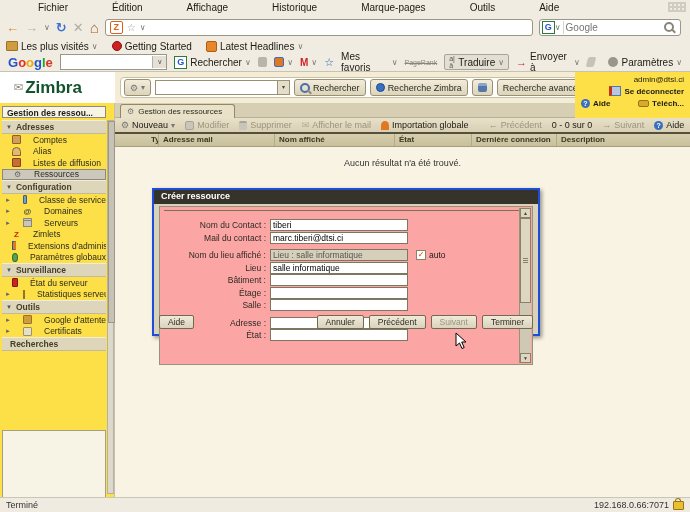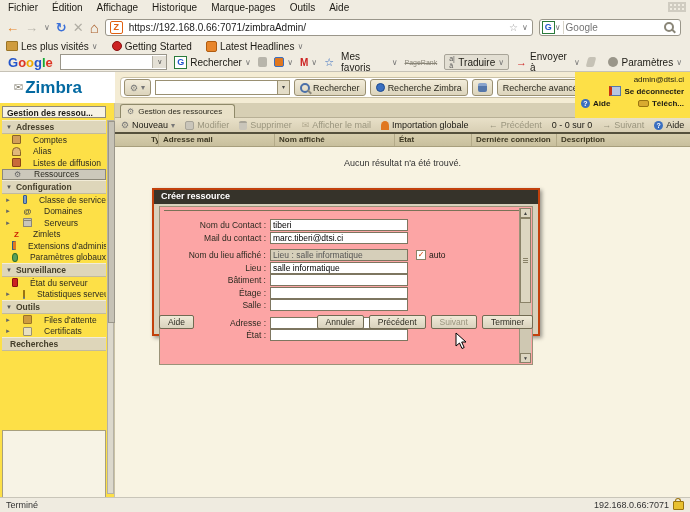--- a/index.html
+++ b/index.html
@@ -3,21 +3,21 @@
 <meta charset="utf-8">
 <style>
   html,body{margin:0;padding:0;background:#888;}
   #screen{position:relative;width:690px;height:512px;overflow:hidden;
     font-family:"Liberation Sans","DejaVu Sans",sans-serif;background:#f0ece1;
     font-size:10px;color:#1c1a14;}
   .abs{position:absolute;}
   .ic{display:inline-block;vertical-align:middle;}
   
   #menubar{left:0;top:0;width:690px;height:15px;background:#f0ece1;display:flex;align-items:center;gap:14px;padding-left:8px;box-sizing:border-box;font-size:10px;}
-  #menubar span{cursor:default;}
+  #menubar span{cursor:default;margin-left:30px;}
   #throbber{right:4px;top:2px;width:18px;height:10px;background:repeating-linear-gradient(90deg,#c9c5ba 0 2px,transparent 2px 4px),repeating-linear-gradient(0deg,#c9c5ba 0 2px,transparent 2px 4px);opacity:.8;}
   #navbar{left:0;top:15px;width:690px;height:24px;background:#f0ece1;display:flex;align-items:center;padding-left:6px;box-sizing:border-box;gap:6px;}
   .navic{font-size:13px;line-height:1;}
   .urlbar{display:flex;align-items:center;width:428px;height:17px;background:#fff;border:1px solid #9a968a;border-radius:3px;padding:0 4px;gap:4px;box-sizing:border-box;}
   .urlbar .favicon{width:11px;height:11px;background:#fff;border:1px solid #e06010;color:#e06010;font-weight:bold;font-size:9px;line-height:11px;text-align:center;border-radius:2px;}
   .urlbar .urltext{flex:1;border:0;outline:0;font-size:10px;color:#222;font-family:inherit;background:transparent;}
   .searchbox{display:flex;align-items:center;width:142px;height:17px;background:#fff;border:1px solid #9a968a;border-radius:3px;box-sizing:border-box;}
   .engine{display:flex;align-items:center;padding:0 2px;border-right:1px solid #d8d4c8;}
   .gicon{width:11px;height:11px;border:1px solid #2a7a3a;color:#2255cc;font-weight:bold;font-size:9px;line-height:11px;text-align:center;background:#fff;}
   .searchbox input{flex:1;border:0;outline:0;font-size:10px;color:#999;min-width:10px;font-family:inherit;background:transparent;}
@@ -33,21 +33,21 @@
   #glogo{font-weight:bold;font-size:13px;letter-spacing:0;}
   .gcombo{width:112px;height:14px;background:#fff;border:1px solid #9a968a;display:flex;align-items:center;justify-content:flex-end;}
   .gcombo .dd{width:13px;height:12px;background:#e4e0d5;border-left:1px solid #b5b1a5;text-align:center;font-size:7px;color:#555;line-height:12px;}
   .gbtn{display:flex;align-items:center;gap:3px;}
   .sq{width:10px;height:10px;border-radius:2px;}
   .pagerank{font-size:7px;color:#8a8678;text-decoration:line-through;}
   .translate-btn{display:flex;align-items:center;gap:3px;border:1px solid #a8a498;background:#e3dfd3;border-radius:2px;padding:0 4px;height:14px;}
   
   #app{left:0;top:72px;width:690px;height:425px;background:#f8f3e2;}
   #logo-block{left:0;top:0;width:115px;height:31px;background:#fff;display:flex;align-items:center;padding-left:14px;box-sizing:border-box;gap:2px;}
-  #zlogo{color:#0369a1;font-weight:bold;font-size:17px;}
+  #zlogo{color:#14532d;font-weight:bold;font-size:17px;}
   #header-band{left:115px;top:0;width:575px;height:31px;background:#f4ecd4;}
   .zsearchwrap{position:absolute;left:5px;top:5px;width:468px;height:21px;background:#fff;border:1px solid #c9c0a4;border-radius:4px;display:flex;align-items:center;gap:4px;padding:0 3px;box-sizing:border-box;}
   .zbtn{display:flex;align-items:center;justify-content:center;gap:3px;background:linear-gradient(#f2ecda,#dcd4bc);border:1px solid #9a9072;border-radius:3px;height:15px;font-size:9px;color:#2c2a20;padding:0 5px;white-space:nowrap;}
   .zinput{flex:1;height:15px;border:1px solid #9a9072;display:flex;align-items:center;box-sizing:border-box;background:#fff;}
   .zinput input{flex:1;border:0;outline:0;font-size:9px;font-family:inherit;}
   .zinput .dd{width:11px;height:13px;background:#e4ddc8;border-left:1px solid #9a9072;font-size:6px;text-align:center;line-height:13px;color:#444;}
   #admin-block{left:575px;top:0;width:115px;height:46px;background:#fde047;font-size:8px;text-align:right;padding:3px 6px;box-sizing:border-box;}
   #admin-block .row{display:flex;justify-content:flex-end;align-items:center;gap:3px;margin-bottom:2px;}
   .door-ic{width:8px;height:8px;background:#b8c6e0;border:1px solid #5577aa;border-left:3px solid #cc3311;}
   .q-ic{width:9px;height:9px;background:#3a6fc0;color:#fff;border-radius:50%;font-size:7px;line-height:9px;text-align:center;font-weight:bold;}
@@ -67,21 +67,21 @@
   .sec{display:flex;align-items:center;gap:4px;background:#ded6ba;border-top:1px solid #f2ecd8;border-bottom:1px solid #c2ba9e;font-weight:bold;font-size:8.5px;color:#443e2a;height:12px;padding-left:4px;}
   .sit{display:flex;align-items:center;gap:12px;font-size:8.5px;color:#2c2a20;height:11.5px;padding-left:10px;white-space:nowrap;overflow:hidden;}
   .sit .exp{width:6px;font-size:6px;color:#666;margin-left:-7px;}
   .sit.selected{background:#ccc8bb;border:1px solid #8c887a;box-sizing:border-box;}
   .mini{width:9px;height:9px;border-radius:1px;box-sizing:border-box;}
   .glyph{font-size:8px;line-height:9px;width:9px;text-align:center;font-weight:bold;}
   #sidebar-scroll{position:absolute;right:0px;top:17px;width:7px;height:374px;background:#dcd8cc;border:1px solid #b5b1a5;box-sizing:border-box;}
   #sidebar-scroll .thumb{position:absolute;left:0;top:0;width:5px;height:200px;background:#c6c2b6;border:1px solid #9a968a;}
   #side-box1{position:absolute;left:2px;top:327px;width:102px;height:110px;background:#f7f3e5;border:1px solid #a89f7d;}
   
-  #dialog{left:152px;top:116px;width:388px;height:148px;background:#d8d1bc;border:2px solid #c2410c;box-sizing:border-box;box-shadow:2px 2px 4px rgba(0,0,0,.4);}
+  #dialog{left:152px;top:116px;width:388px;height:148px;background:#d8d1bc;border:2px solid #1d4ed8;box-sizing:border-box;box-shadow:2px 2px 4px rgba(0,0,0,.4);}
   #dialog-title{height:13px;background:#36332a;color:#fff;font-weight:bold;font-size:9px;padding:1px 0 0 7px;}
   #dform{position:absolute;left:5px;top:16px;right:5px;height:159px;border:1px solid #9a9278;background:#fca5a5;box-sizing:border-box;overflow:hidden;}
   #dform .sep{height:1px;background:#7a7257;margin:3px 4px 8px 4px;}
   .frow{display:flex;align-items:center;height:12.5px;}
   .flabel{width:106px;text-align:right;font-size:8.5px;color:#2c2a20;padding-right:4px;white-space:nowrap;overflow:hidden;}
   .finput{width:132px;height:10px;border:1px solid #7d7660;font-size:8.5px;font-family:inherit;padding:0 2px;background:#fff;outline:0;}
   .finput.disabled{background:#d6cfba;color:#555;}
   .gap{height:5px;}
   .autochk{display:flex;align-items:center;gap:3px;margin-left:8px;}
   .cb{width:8px;height:8px;background:#fff;border:1px solid #8a8268;color:#d04000;font-weight:bold;font-size:8px;line-height:8px;text-align:center;}
@@ -118,21 +118,20 @@
 
   <div id="navbar" class="abs">
     <span class="navic" style="color:#e8862c;font-weight:bold;">←</span>
     <span class="navic" style="color:#b8b5ab;font-weight:bold;">→</span>
     <span class="chev">∨</span>
     <span class="navic" style="color:#3a6fd8;font-weight:bold;">↻</span>
     <span class="navic" style="color:#b0ada3;font-weight:bold;">✕</span>
     <span class="navic" style="color:#a85c28;font-size:15px;">⌂</span>
     <div class="urlbar">
       <span class="favicon ic">Z</span>
-      <input class="urltext" value="https://192.168.0.66:7071/zimbraAdmin/" style="">
       <span class="chev" style="color:#999;font-size:10px;">☆</span>
       <span class="chev">∨</span>
     </div>
     <div class="searchbox">
       <span class="engine">
         <span class="gicon ic">G</span>
         <span class="chev">∨</span>
       </span>
       <input placeholder="Google" style="">
       <span class="mag ic" style="margin-right:6px;"></span>
@@ -381,21 +380,21 @@
           <span class="mini ic" style="background:#e8c040;border:1px solid #9a7410;border-bottom:3px solid #3a6fc0;"></span>
           <span>Statistiques serveur</span>
         </div>
         <div class="sec">
           <span style="font-size:6px;color:#555;">▼</span>
           <span>Outils</span>
         </div>
         <div class="sit">
           <span class="exp">►</span>
           <span class="mini ic" style="background:#cf9c3f;border:1px solid #9a7426;"></span>
-          <span>Files d'attente</span>
+          <span>Google d'attente</span>
         </div>
         <div class="sit">
           <span class="exp">►</span>
           <span class="mini ic" style="background:#e8e0c0;border:1px solid #9a9072;"></span>
           <span>Certificats</span>
         </div>
         <div class="sec" style="justify-content:flex-start;padding-left:8px;">
           <span>Recherches</span>
         </div>
       </div>

